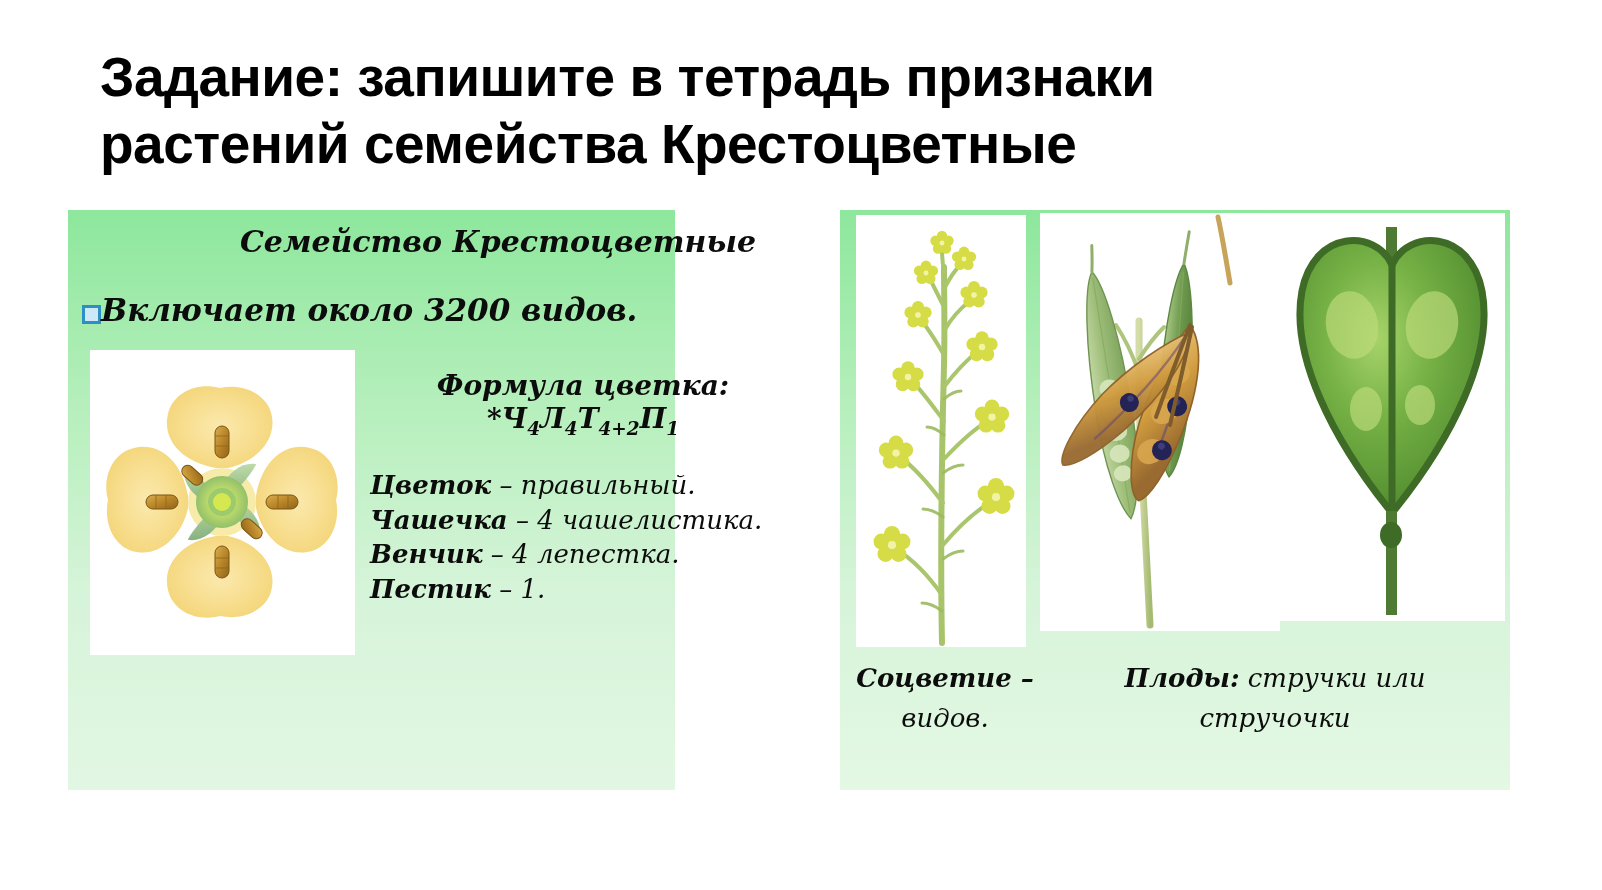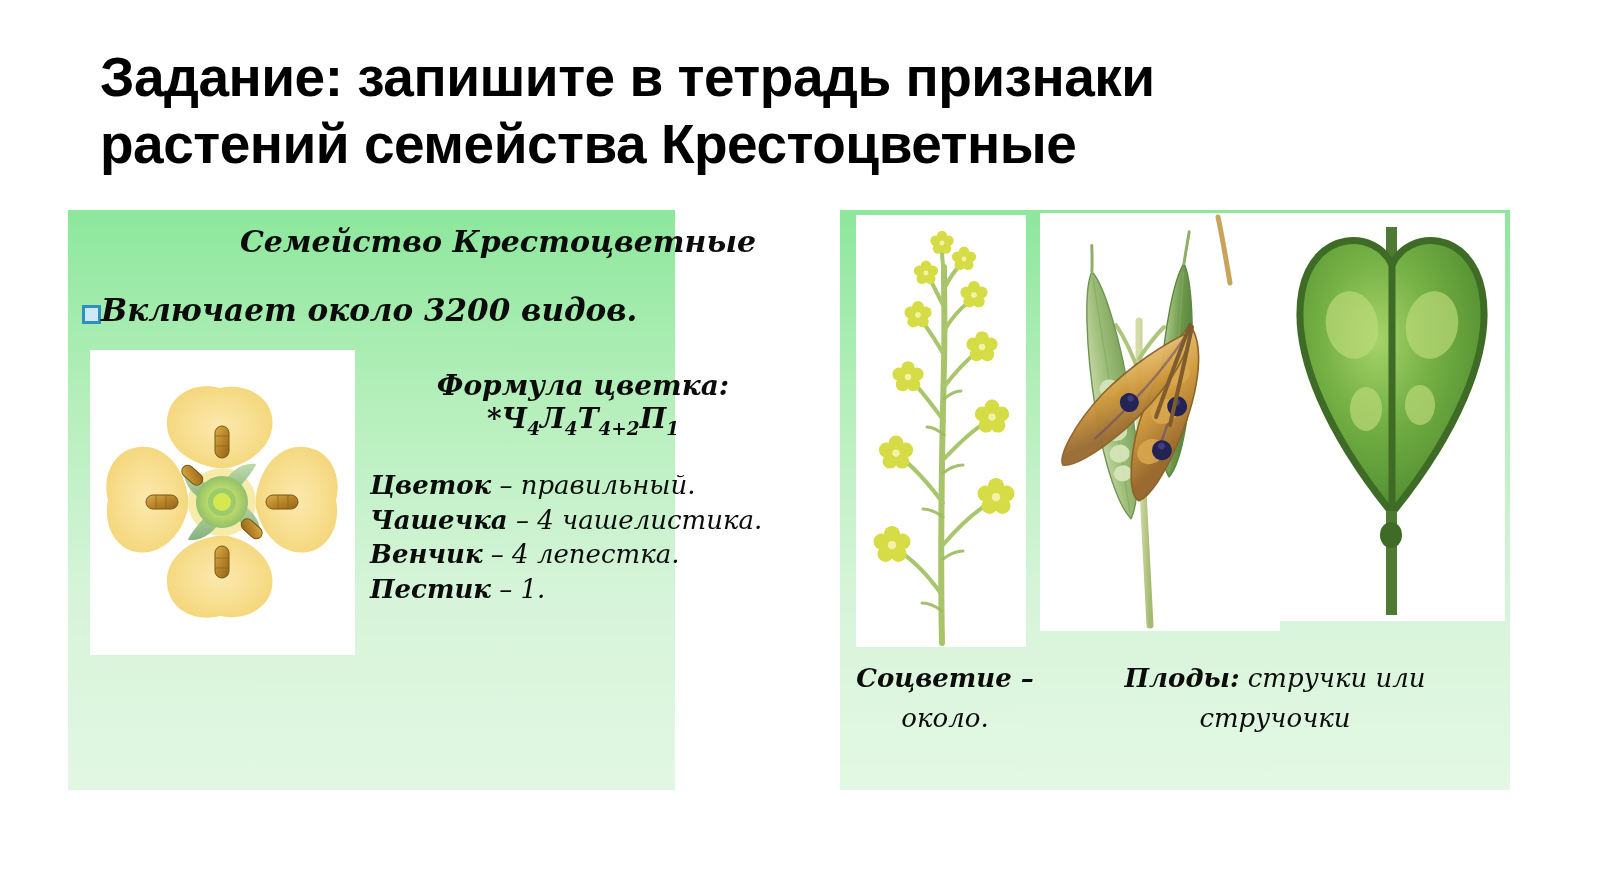--- a/index.html
+++ b/index.html
@@ -539,20 +539,20 @@
           <ellipse cx="140" cy="192" rx="15" ry="20"></ellipse>
         </g>
 
         <rect x="106" y="298" width="11" height="104" fill="#4E7A33"></rect>
         <ellipse cx="111" cy="322" rx="11" ry="13" fill="#3E6B25"></ellipse>
       </svg>
     </div>
 
     <div class="cap-infl">
       <span class="cap-bold">Соцветие –</span><br>
-      <span>около.</span>
+      <span>видов.</span>
     </div>
     <div class="cap-fruit">
       <span class="cap-bold">Плоды:</span>
       <span>стручки или стручочки</span>
     </div>
   </div>
 </div>
 
 </body></html>

